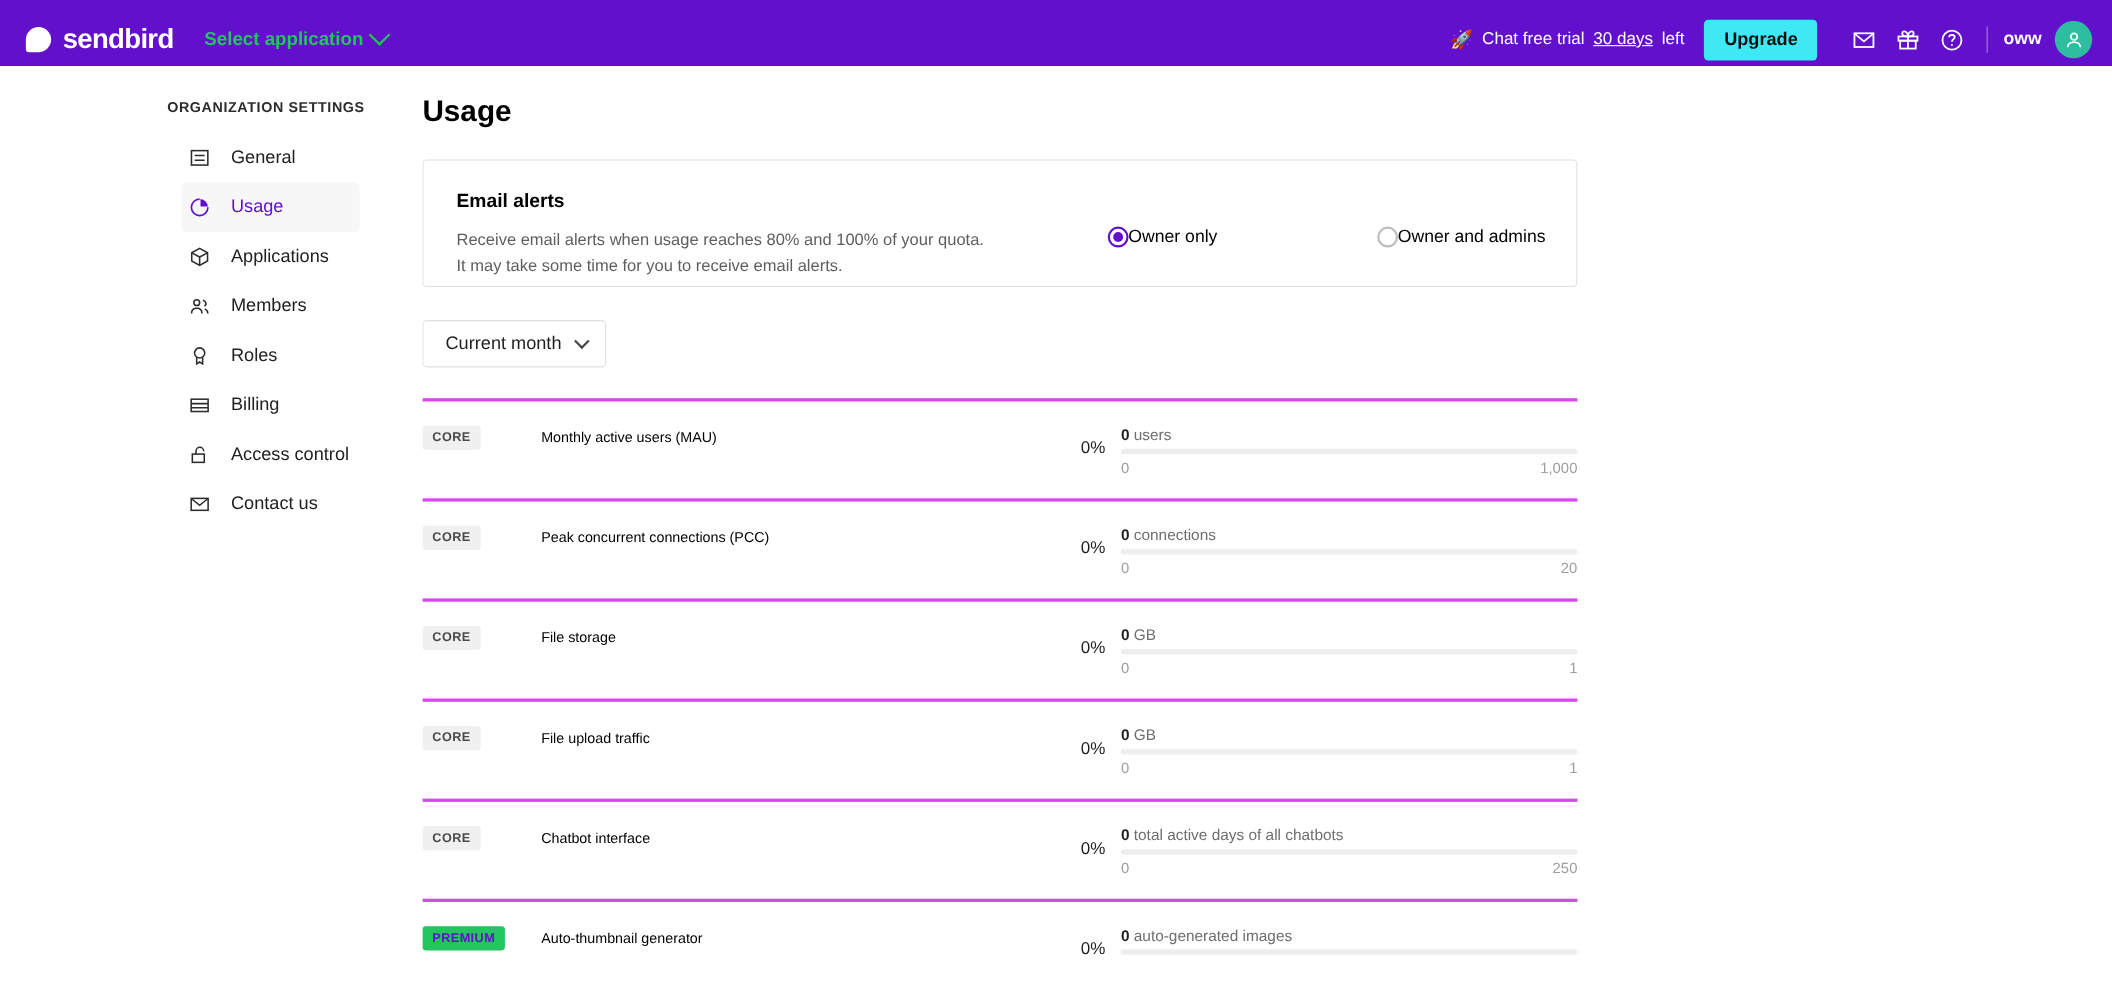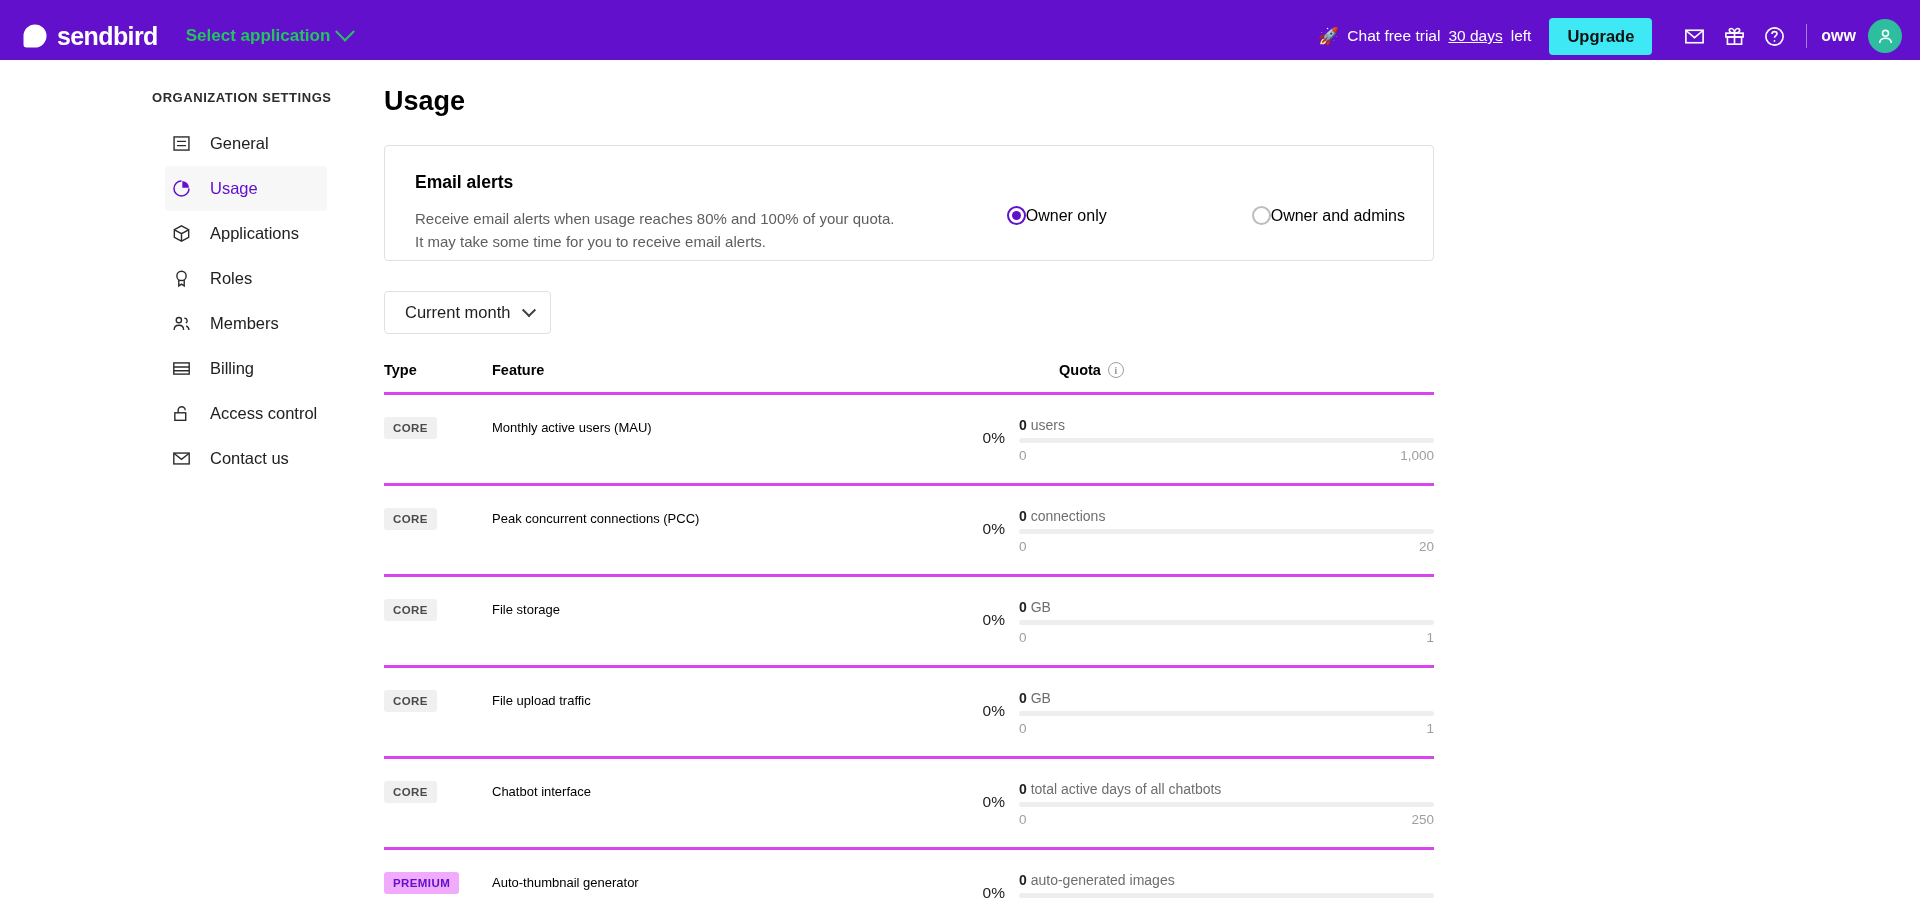--- a/index.html
+++ b/index.html
@@ -256,21 +256,21 @@
   .badge {
     display: inline-block;
     font-size: 11.5px;
     font-weight: 600;
     letter-spacing: 0.4px;
     padding: 5px 9px;
     border-radius: 3px;
     background: #F0F0F0;
     color: #4A4A4A;
   }
-  .badge.premium { background: #f0abfc; color: #6210CC; }
+  .badge.premium { background: #22c55e; color: #6210CC; }
   .feat-name {
     font-size: 13px;
     color: #000;
     padding-top: 3px;
   }
   .quota-cell {
     width: 480px; flex: 0 0 480px;
     display: flex;
     align-items: flex-start;
     gap: 14px;
@@ -407,37 +407,37 @@
           <path d="M12 3.2 L20.2 7.7 V16.3 L12 20.8 L3.8 16.3 V7.7 Z"></path>
           <path d="M3.9 7.8 L12 12.2 L20.1 7.8 M12 12.2 V20.7"></path>
         </svg>
       </span>
       <span>Applications</span>
     </div>
 
     <div class="side-item">
       <span class="ico">
         <svg width="21" height="21" viewBox="0 0 24 24" fill="none" stroke="#2C2C2C" stroke-width="1.6">
-          <circle cx="12" cy="9" r="5.3"></circle>
-          <path d="M8.9 13.4 V20.4 L12 18.4 L15.1 20.4 V13.4"></path>
-        </svg>
-      </span>
-      <span>Roles</span>
-    </div>
-
-    <div class="side-item">
-      <span class="ico">
-        <svg width="21" height="21" viewBox="0 0 24 24" fill="none" stroke="#2C2C2C" stroke-width="1.6">
           <circle cx="9" cy="8.2" r="3"></circle>
           <path d="M3.6 19.4 C3.6 15.9 6 14 9 14 C12 14 14.4 15.9 14.4 19.4"></path>
           <path d="M15.3 6 A3 3 0 0 1 17 11.6"></path>
           <path d="M17.3 14.6 C19.2 15.4 20.5 17 20.5 19.4"></path>
         </svg>
       </span>
       <span>Members</span>
+    </div>
+
+    <div class="side-item">
+      <span class="ico">
+        <svg width="21" height="21" viewBox="0 0 24 24" fill="none" stroke="#2C2C2C" stroke-width="1.6">
+          <circle cx="12" cy="9" r="5.3"></circle>
+          <path d="M8.9 13.4 V20.4 L12 18.4 L15.1 20.4 V13.4"></path>
+        </svg>
+      </span>
+      <span>Roles</span>
     </div>
 
     <div class="side-item">
       <span class="ico">
         <svg width="21" height="21" viewBox="0 0 24 24" fill="none" stroke="#2C2C2C" stroke-width="1.6">
           <rect x="3.2" y="5.6" width="17.6" height="12.8"></rect>
           <path d="M3.2 10.2 H20.8 M3.2 14.6 H20.8"></path>
         </svg>
       </span>
       <span>Billing</span>
@@ -491,28 +491,20 @@
       </section>
 
       
       <button class="period-btn">
         <span>Current month</span>
         <span class="chev2"></span>
       </button>
 
       
       <section class="usage-table">
-        <div class="thead">
-          <div class="c-type">Type</div>
-          <div class="c-feat">Feature</div>
-          <div class="c-quota">
-            <span>Quota</span>
-            <span class="info-i">i</span>
-          </div>
-        </div>
         <div id="rows-container">
             <div class="trow">
               <div class="c-type"><span class="badge">CORE</span></div>
               <div class="c-feat feat-name">Monthly active users (MAU)</div>
               <div class="quota-cell">
                 <div class="pct">0%</div>
                 <div class="bar-wrap">
                   <div class="bar-top"><b>0</b> <span>users</span></div>
                   <div class="bar">
                     <span style="width: 0%;"></span>

